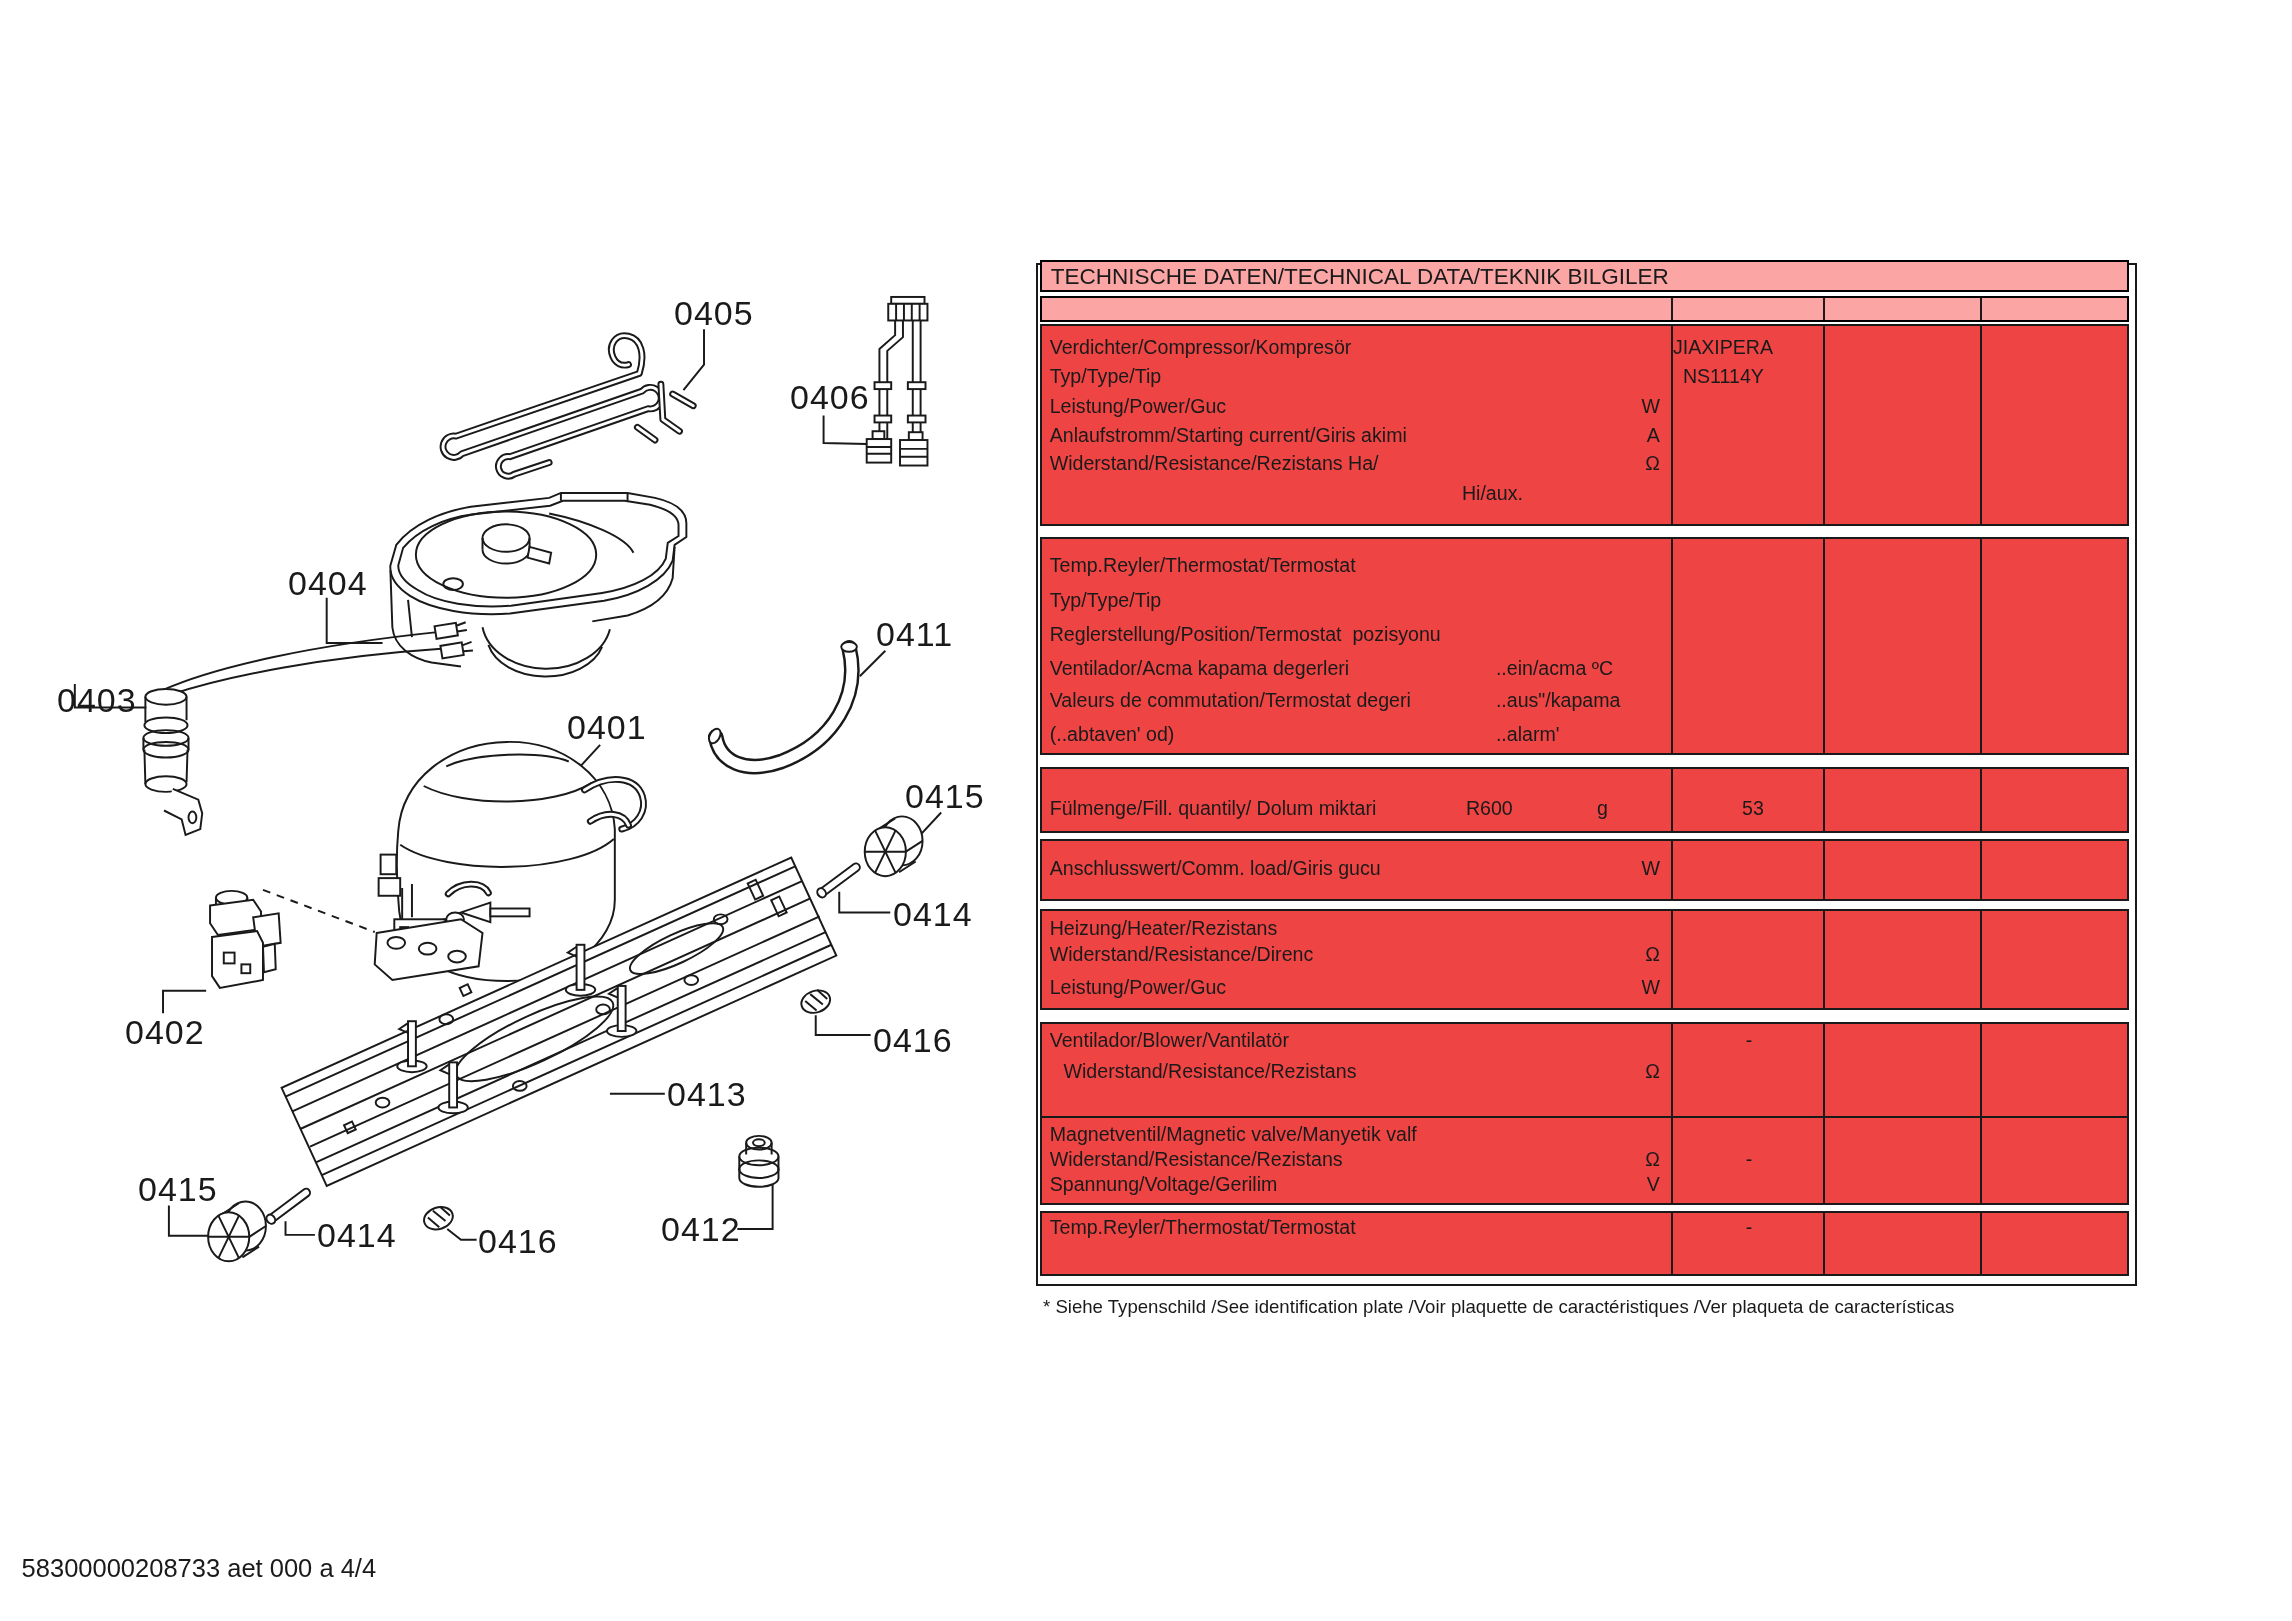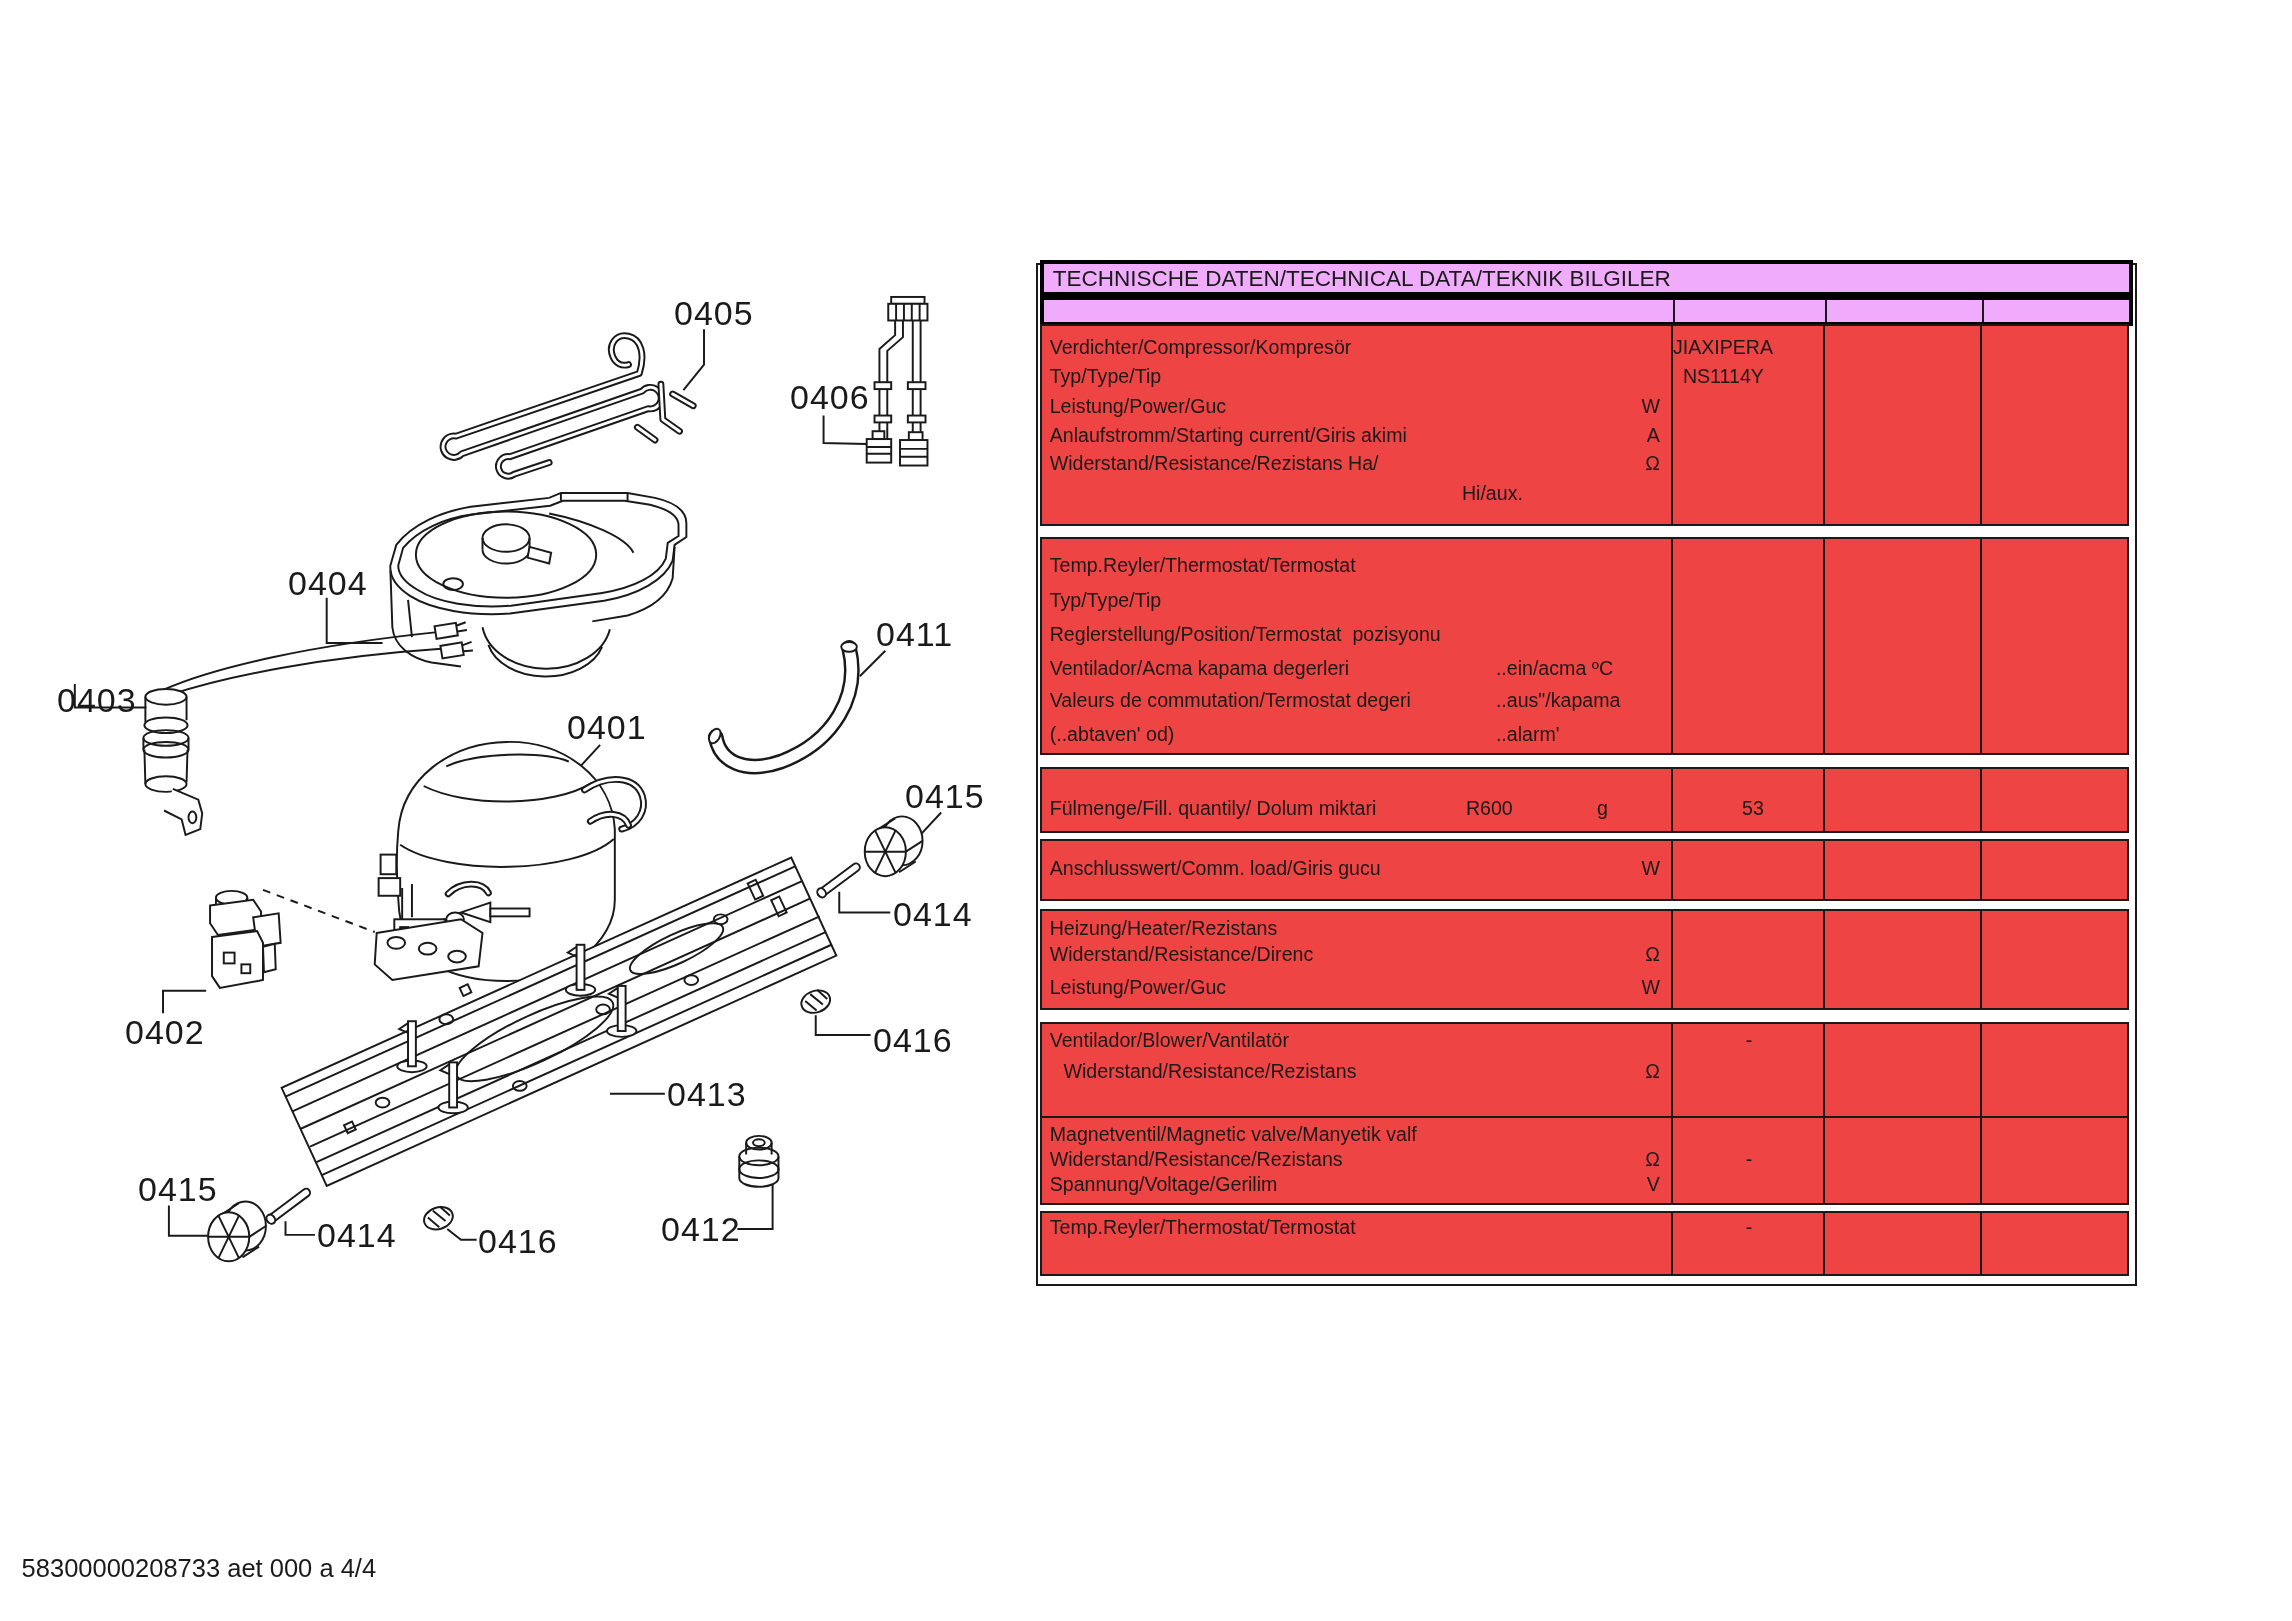--- a/index.html
+++ b/index.html
@@ -8,21 +8,21 @@
   svg{position:absolute;left:0;top:0;pointer-events:none;}
   .ln{stroke:#1a1a1a;stroke-width:2;fill:none;}
   .lnw{stroke:#1a1a1a;stroke-width:2;fill:#ffffff;}
   .tube{stroke:#1a1a1a;stroke-width:7;fill:none;stroke-linecap:round;stroke-linejoin:round;}
   .tubein{stroke:#ffffff;stroke-width:3;fill:none;stroke-linecap:round;stroke-linejoin:round;}
   .btube{stroke:#1a1a1a;stroke-width:16;fill:none;stroke-linecap:round;}
   .btubein{stroke:#ffffff;stroke-width:11;fill:none;stroke-linecap:round;}
   .plabel{position:absolute;font-size:34px;line-height:34px;letter-spacing:1px;white-space:pre;}
   #tablewrap{position:absolute;left:1036px;top:256px;width:1101px;height:1028px;}
   #touter{position:absolute;left:0;top:6.9px;width:1097px;height:1019px;border:2px solid #1a1a1a;}
-  .tbox{position:absolute;left:3.9px;width:1085px;border:4px solid #000000;background:#f0abfc;}
+  .tbox{position:absolute;left:3.9px;width:1085px;border:2px solid #000000;background:#fca5a5;}
   #thead{top:3.9px;height:28px;}
   #thead .ttl{position:absolute;left:8.8px;top:3.9px;font-size:22.5px;line-height:22.5px;white-space:pre;}
   #temptyrow{top:40px;height:21.6px;}
   .vline{position:absolute;top:0;bottom:0;width:0;border-left:2px solid #1a1a1a;}
   .sec{position:absolute;left:3.9px;width:1085px;border:2px solid #1a1a1a;background:#ef4444;}
   .cell{position:absolute;font-size:19.6px;line-height:20.6px;white-space:pre;}
   #footnote{position:absolute;left:1043px;top:1296px;width:1094px;font-size:18.6px;line-height:21.6px;white-space:pre;}
   #docfooter{position:absolute;left:21.6px;top:1555px;font-size:25.5px;line-height:27.4px;white-space:pre;}
 </style>
 </head>
@@ -360,15 +360,16 @@
         <div class="sec" style="top: 955px; height: 61px;">
           <div class="vline" style="left: 629px;"></div>
           <div class="vline" style="left: 781px;"></div>
           <div class="vline" style="left: 938px;"></div>
           <div class="cell" style="left: 7.8px; top: 3.9px;">Temp.Reyler/Thermostat/Termostat</div>
           <div class="cell" style="left: 631px; top: 3.9px; width: 152px; text-align: center;">-</div>
         </div>
       </div>
   </div>
 
+  <div id="footnote">* Siehe Typenschild /See identification plate /Voir plaquette de caractéristiques /Ver plaqueta de características</div>
   <div id="docfooter">58300000208733 aet 000 a 4/4</div>
 </div>
 
 
 </body></html>

